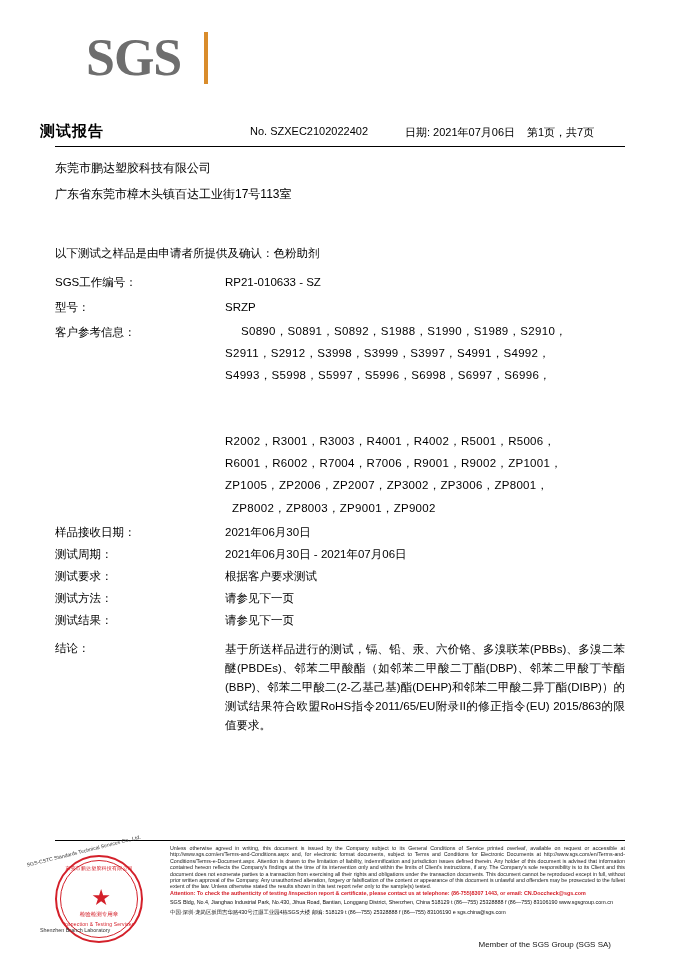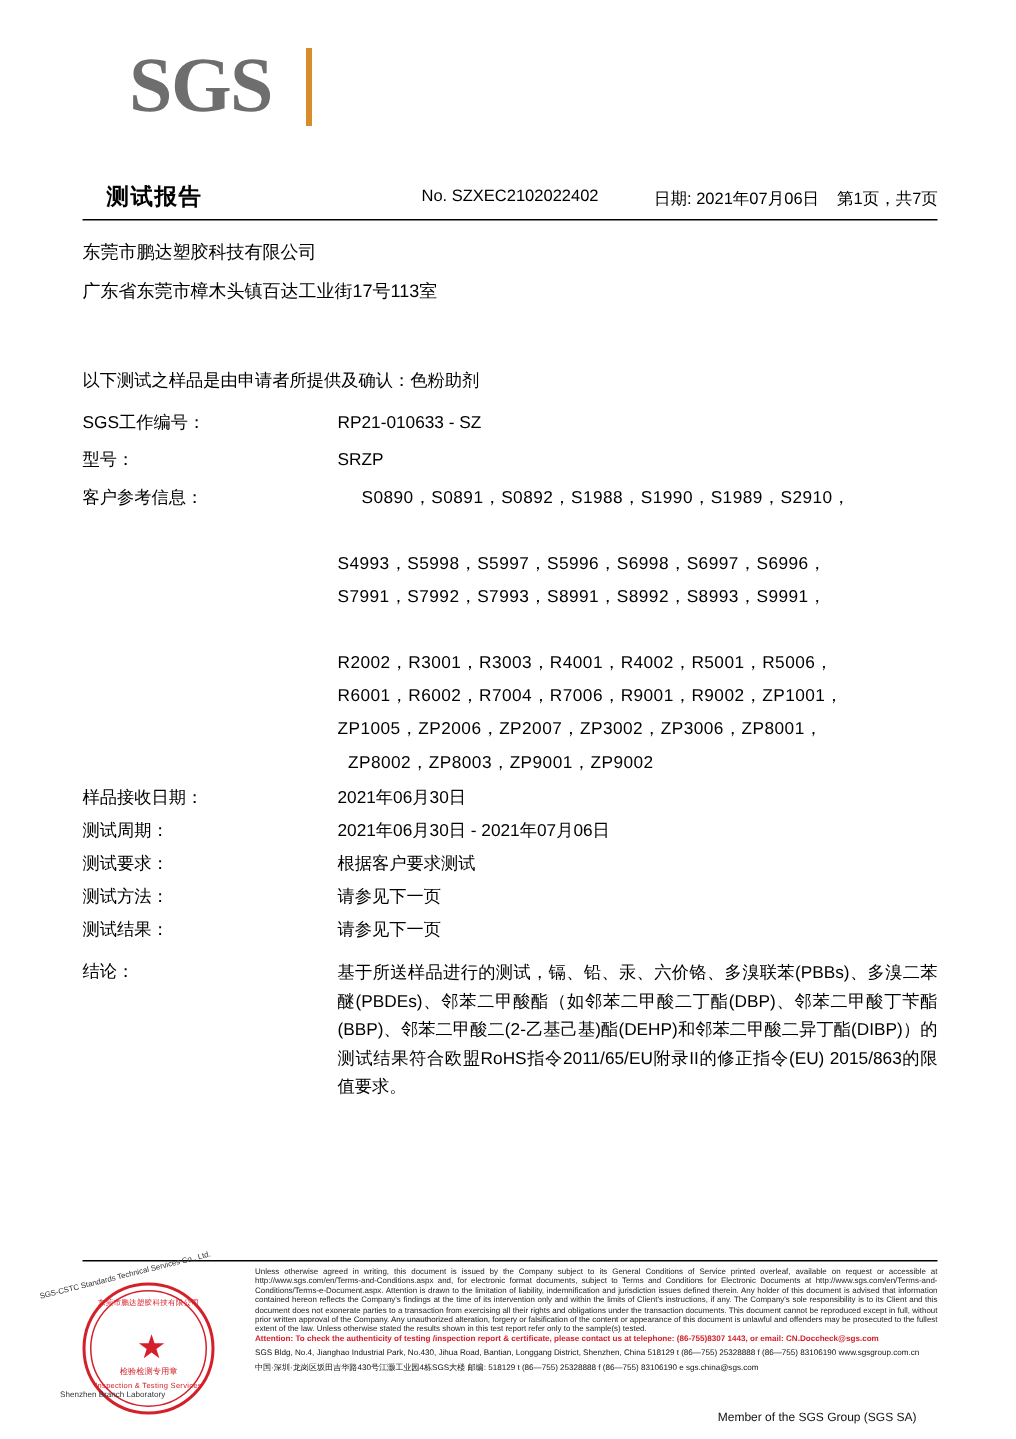--- a/index.html
+++ b/index.html
@@ -44,21 +44,21 @@
     right: -2px;
     top: 2px;
     width: 4px;
     height: 52px;
     background: #d98c2b;
   }
 
   
   .title-row {
     position: absolute;
-    left: 71px;
+    left: 40px;
     top: 122px;
     width: 570px;
     height: 22px;
   }
   .doc-title {
     position: absolute;
     left: 0;
     top: 0;
     font-size: 15px;
     font-weight: bold;
@@ -299,22 +299,22 @@
   <div class="field" style="top:299px;">
     <span class="field-label">型号：</span>
     <span class="field-value">SRZP</span>
   </div>
 
   <div class="field" style="top:324px;">
     <span class="field-label">客户参考信息：</span>
   </div>
 
   <div class="ref-line" style="top:324px;margin-left:16px;">S0890，S0891，S0892，S1988，S1990，S1989，S2910，</div>
+  <div class="ref-line" style="top:346px;">S2911，S2912，S3998，S3999，S3997，S4991，S4992，</div>
   <div class="ref-line" style="top:368px;">S4993，S5998，S5997，S5996，S6998，S6997，S6996，</div>
-  <div class="ref-line" style="top:390px;">S7991，S7992，S7993，S8991，S8992，S8993，S9991，</div>
   <div class="ref-line" style="top:434px;">R2002，R3001，R3003，R4001，R4002，R5001，R5006，</div>
   <div class="ref-line" style="top:456px;">R6001，R6002，R7004，R7006，R9001，R9002，ZP1001，</div>
   <div class="ref-line" style="top:478px;">ZP1005，ZP2006，ZP2007，ZP3002，ZP3006，ZP8001，</div>
   <div class="ref-line indent1" style="top:501px;">ZP8002，ZP8003，ZP9001，ZP9002</div>
 
   <div class="field" style="top:524px;">
     <span class="field-label">样品接收日期：</span>
     <span class="field-value">2021年06月30日</span>
   </div>
 

